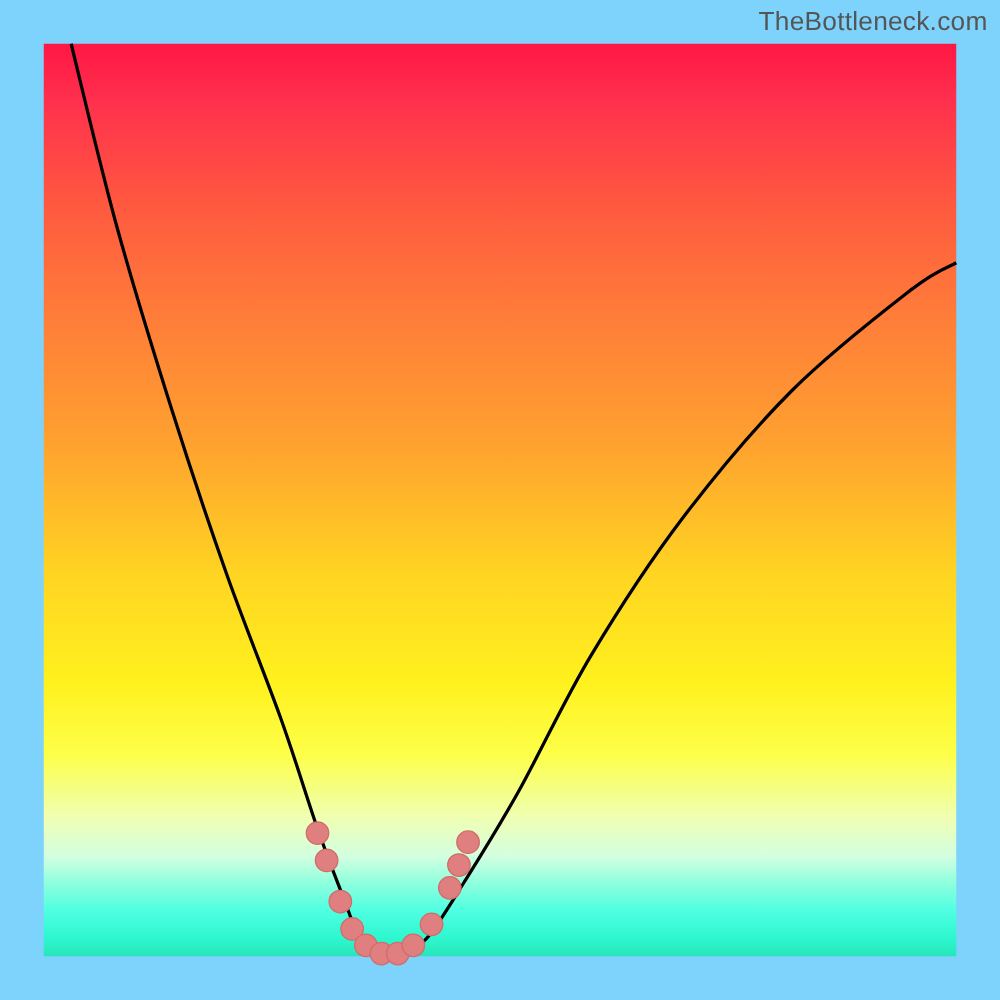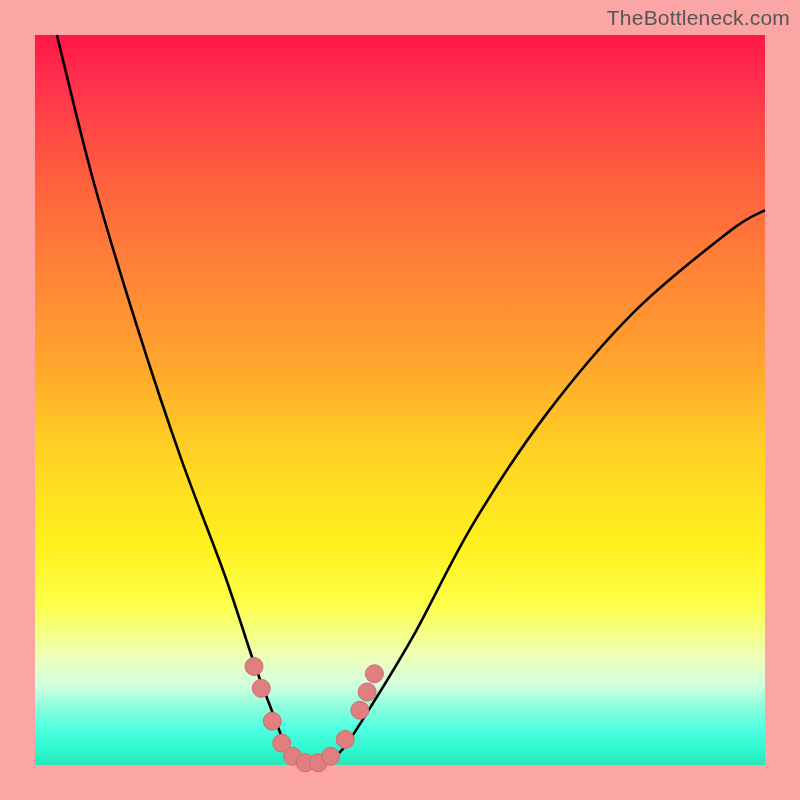--- a/index.html
+++ b/index.html
@@ -10,21 +10,21 @@
     background: #000;
     overflow: hidden;
     font-family: Arial, Helvetica, sans-serif;
   }
   .frame {
     position: absolute;
     left: 0;
     top: 0;
     width: 800px;
     height: 800px;
-    background: #fca5a5;
+    background: #7dd3fc;
   }
   .plot-area {
     position: absolute;
     left: 35px;
     top: 35px;
     width: 730px;
     height: 730px;
     
     background: linear-gradient(to bottom,
       #ff1744 0%,

